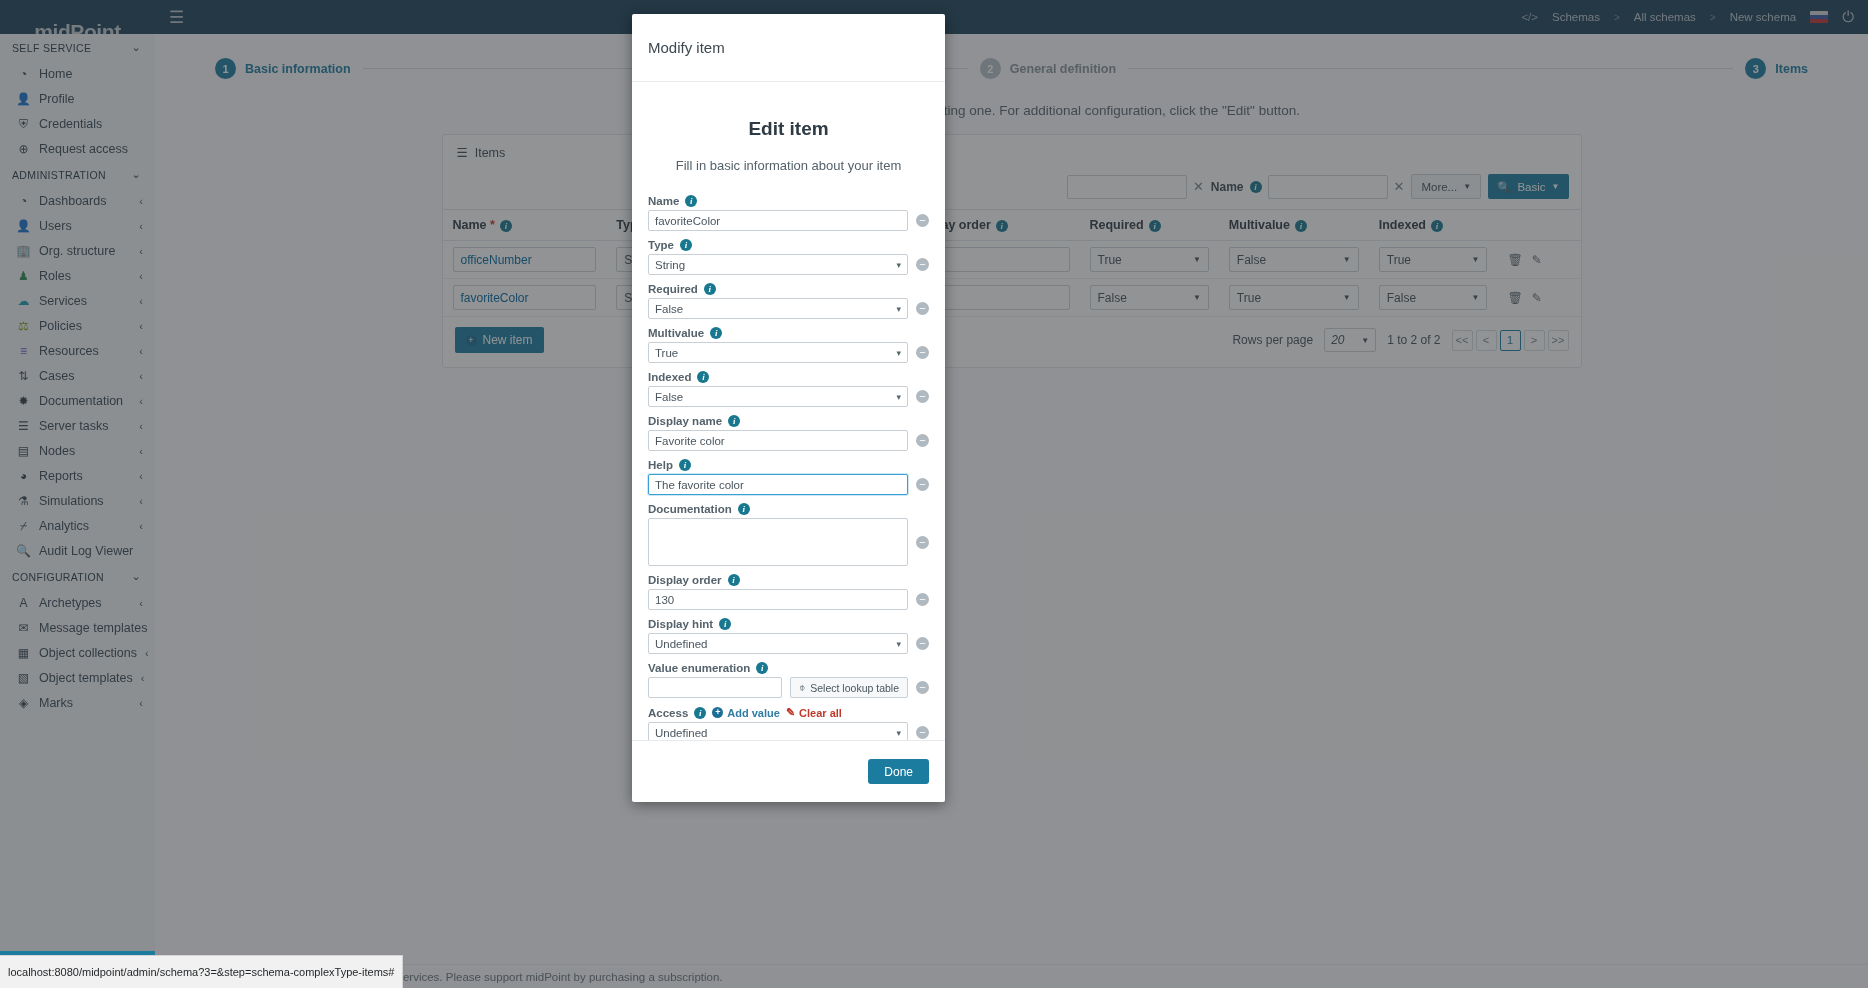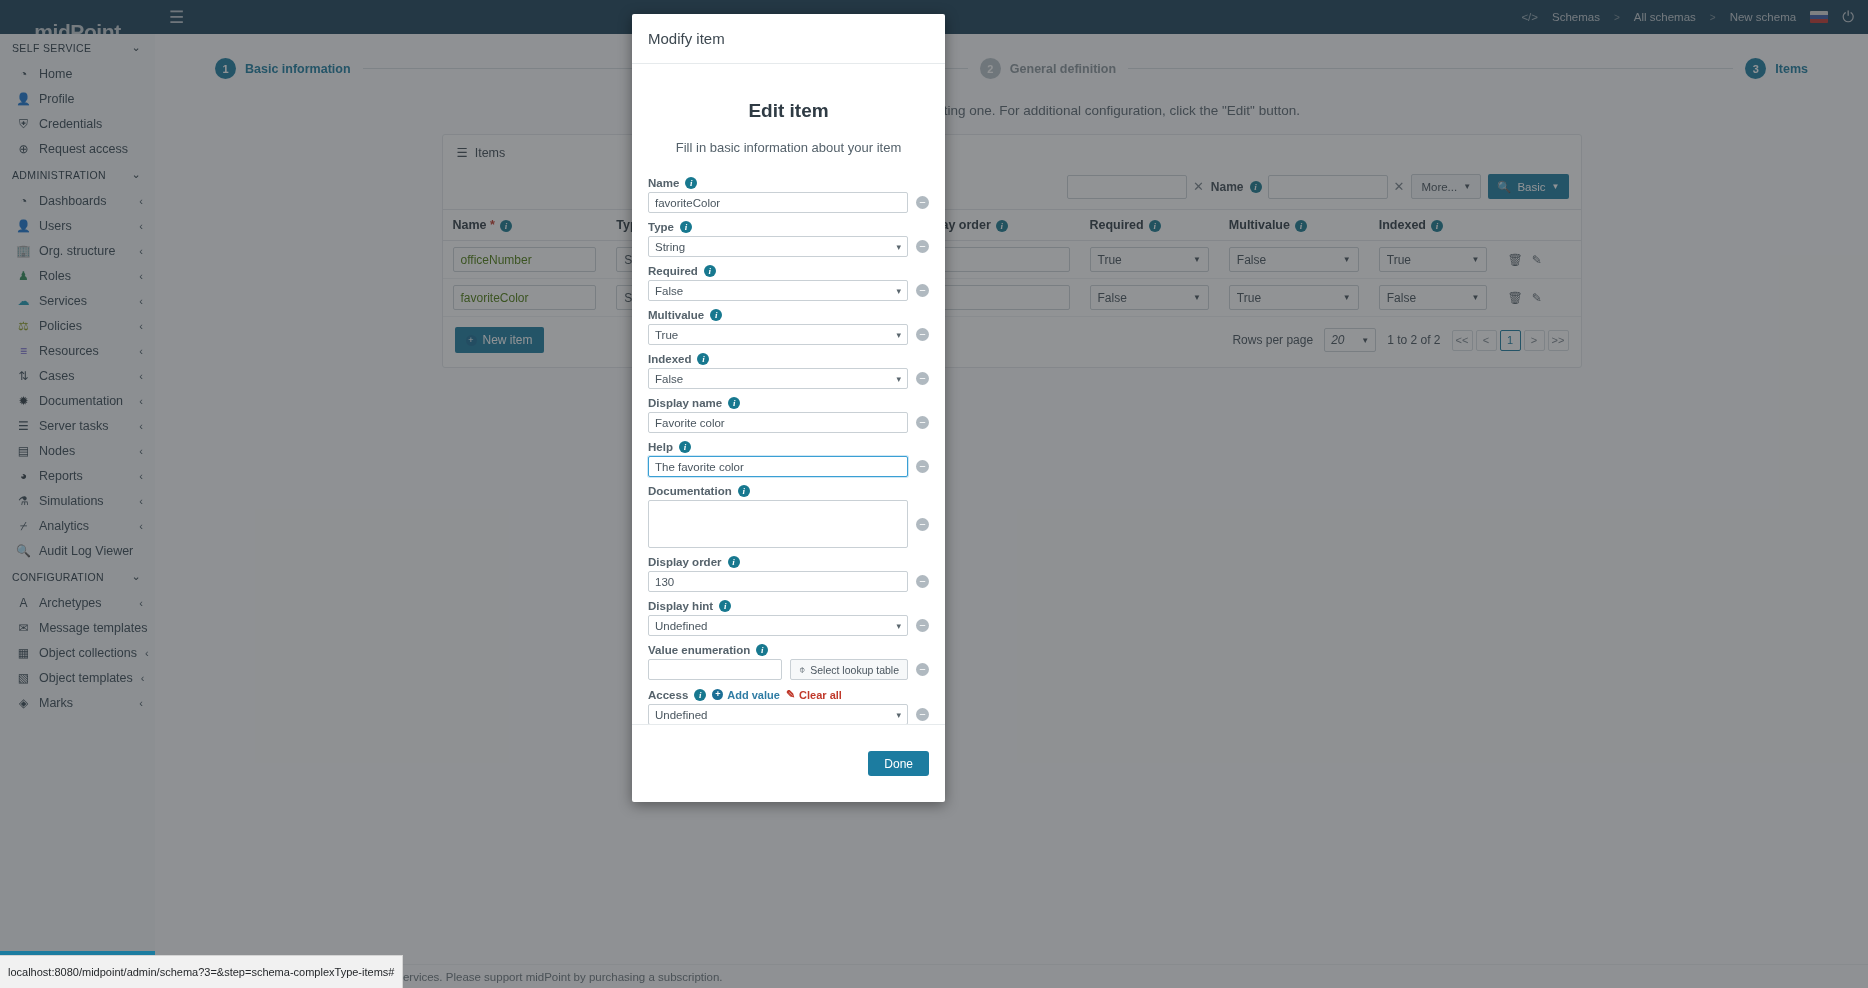--- a/index.html
+++ b/index.html
@@ -112,21 +112,21 @@
     font-size: 11.5px; display: flex; align-items: center; gap: 6px;
   }
 
   table.items { width: 100%; border-collapse: collapse; }
   table.items th {
     text-align: left; font-size: 12.5px; color: #2f3b44; padding: 8px 10px;
     border-top: 1px solid #e3e7ea; border-bottom: 1px solid #e3e7ea; white-space: nowrap;
   }
   table.items td { padding: 6px 10px; border-bottom: 1px solid #eef1f3; }
   .cell-input { height: 25px; border: 1px solid #ccd3d8; border-radius: 2px; background: #fff;
-                font-size: 12px; color: #4d7c0f; padding: 8px 7px; display: flex; align-items: center; text-align: center; }
+                font-size: 12px; color: #0369a1; padding: 8px 7px; display: flex; align-items: center; text-align: center; }
   .cell-select { height: 25px; border: 1px solid #ccd3d8; border-radius: 2px; background: #fff;
                 font-size: 12px; color: #46525b; padding: 0 7px; display: flex; align-items: center;
                 justify-content: space-between; }
   .req-star { color: #c0392b; }
   .infoi {
     display: inline-flex; align-items: center; justify-content: center;
     width: 12px; height: 12px; border-radius: 50%; background: #17788f; color: #fff;
     font-size: 9px; font-weight: bold; font-style: italic; font-family: "Liberation Serif", serif;
     vertical-align: middle; flex: none;
   }
@@ -154,21 +154,21 @@
   
   .overlay { position: absolute; inset: 0; background: rgba(44,48,51,0.52); }
 
   
   .modal {
     position: absolute; top: 14px; left: 632px; width: 313px; height: 788px;
     background: #fff; box-shadow: 0 3px 14px rgba(0,0,0,.4);
     display: flex; flex-direction: column; border-radius: 2px;
   }
   .modal-header {
-    padding: 16px 16px; font-size: 15px; color: #3d4850;
+    padding: 25px 16px; font-size: 15px; color: #3d4850;
     border-bottom: 1px solid #e6eaec; flex: none;
   }
   .modal-body { flex: 1; overflow: hidden; padding: 22px 16px 8px 16px; }
   .modal-title { text-align: center; font-size: 19px; font-weight: bold; color: #2f3b44; margin: 14px 0 0; }
   .modal-sub { text-align: center; font-size: 13px; color: #55626b; margin: 18px 0 22px; }
 
   .fgroup { margin-bottom: 8px; }
   .flabel { font-size: 11.5px; font-weight: bold; color: #55626b; display: flex; align-items: center; gap: 6px; margin-bottom: 3px; }
   .frow { display: flex; align-items: center; gap: 8px; }
   .fctrl {
@@ -187,21 +187,21 @@
   .lookup-btn {
     height: 21px; padding: 0 8px; border: 1px solid #c9d0d5; border-radius: 2px; background: #f6f8f9;
     font-size: 10.5px; color: #4a565f; display: flex; align-items: center; gap: 5px; white-space: nowrap;
   }
   .inline-act { display: flex; align-items: center; gap: 4px; font-size: 11px; cursor: pointer; }
   .inline-act.add { color: #2f7ca4; }
   .inline-act.clear { color: #c0392b; }
   .plus-circle { width: 11px; height: 11px; border-radius: 50%; background: #1b6e95; color: #fff;
                  display:flex; align-items:center; justify-content:center; font-size: 9px; line-height:1; }
   .modal-footer {
-    flex: none; border-top: 1px solid #e6eaec; padding: 26px 16px;
+    flex: none; border-top: 1px solid #e6eaec; padding: 18px 16px;
     display: flex; justify-content: flex-end;
   }
   .btn-done {
     height: 25px; padding: 0 16px; background: #1c7ca0; color: #fff;
     border-radius: 3px; font-size: 12px; display: flex; align-items: center;
   }
 
   
   .statusbar {
     position: absolute; left: 0; bottom: 0; height: 17px;

